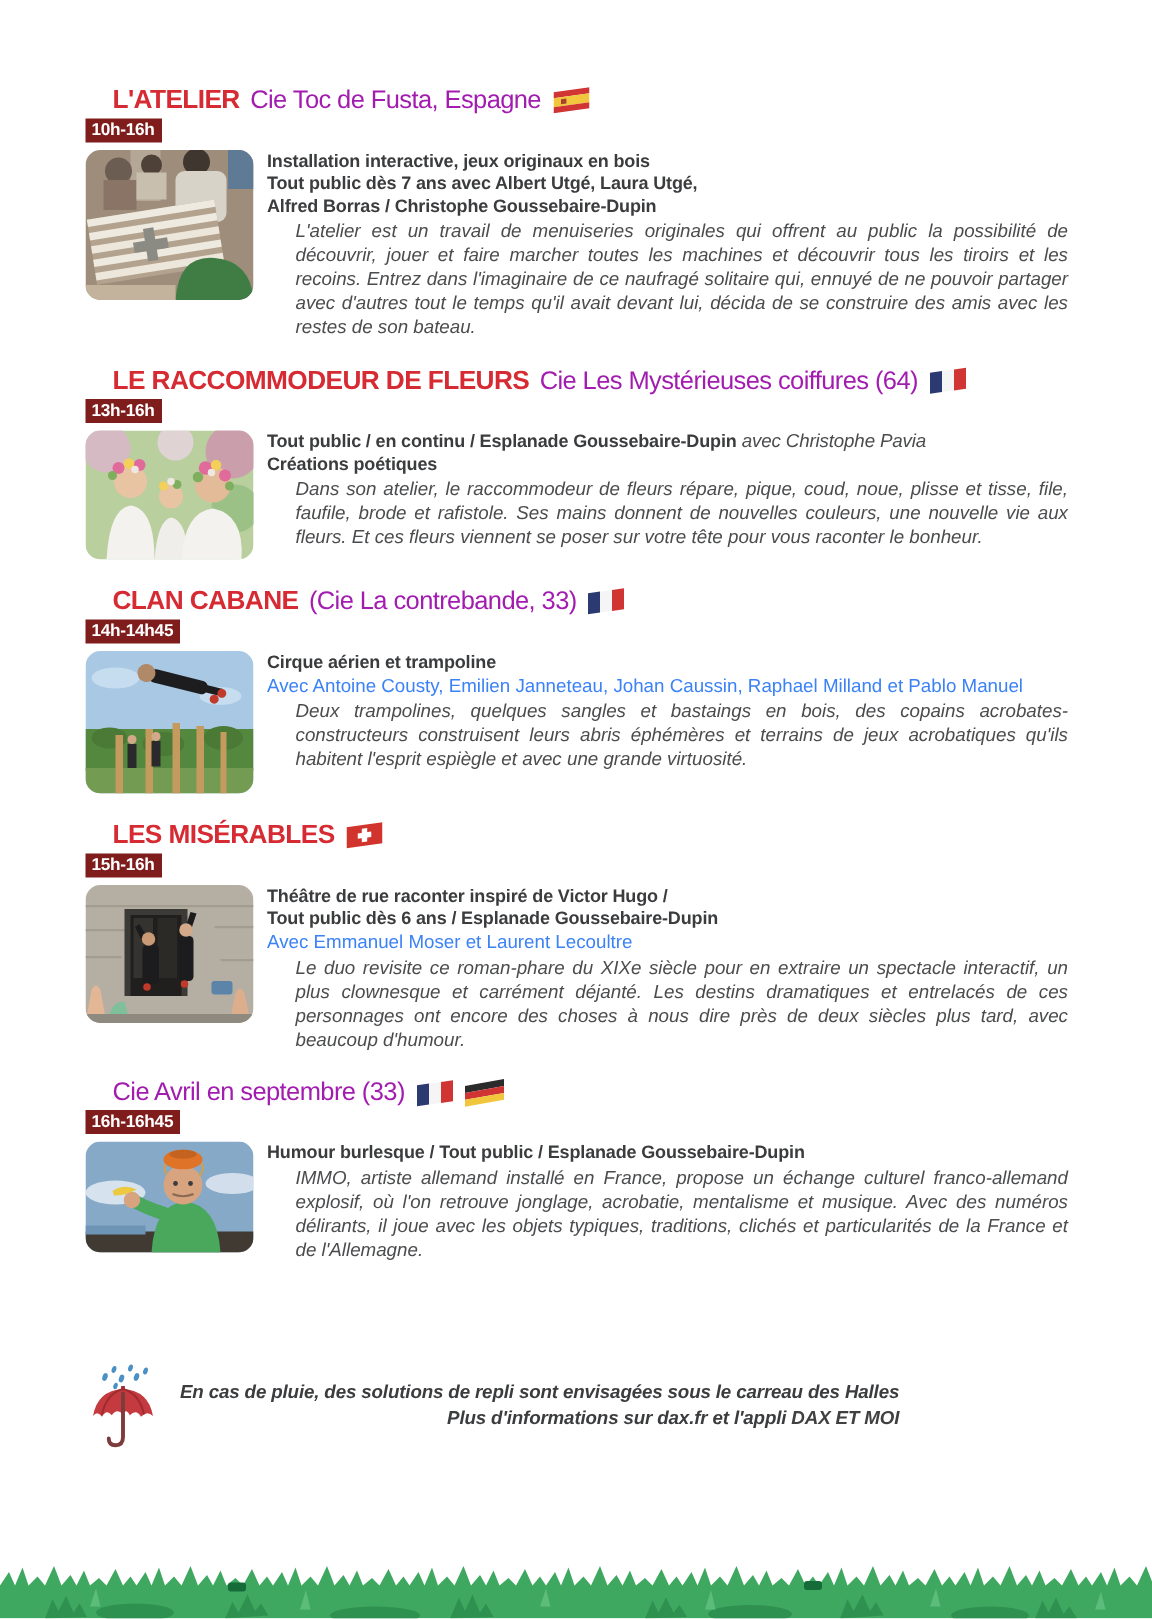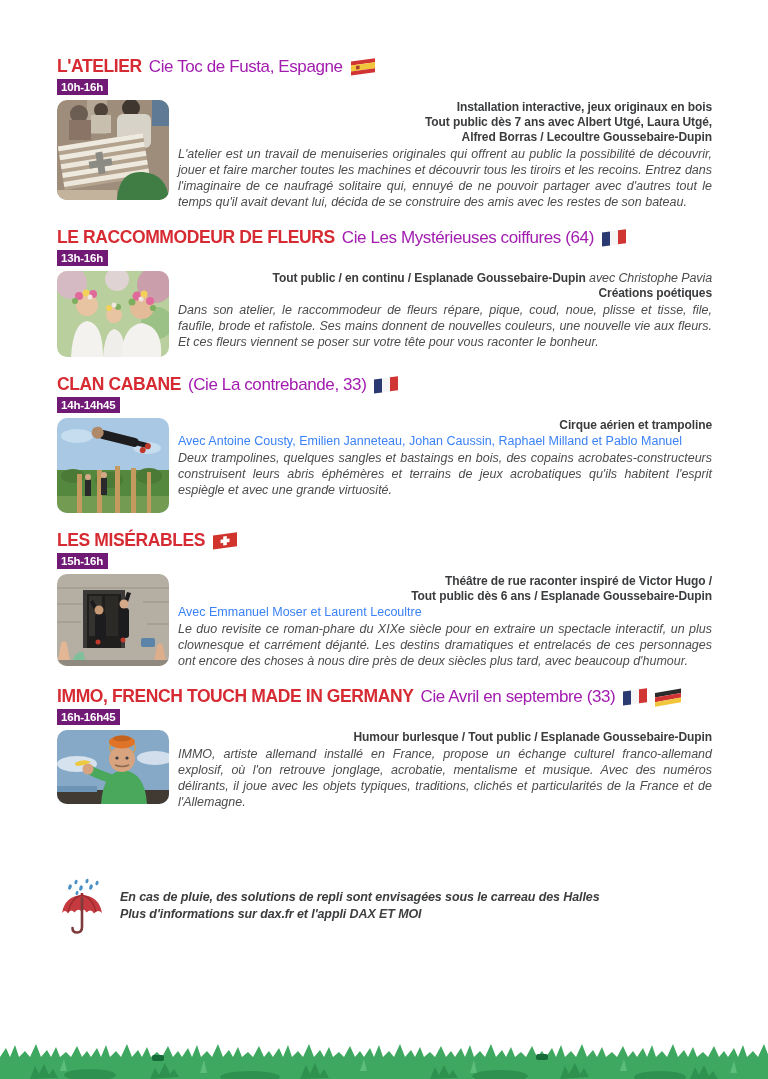--- a/index.html
+++ b/index.html
@@ -2,35 +2,35 @@
 <html><head>
 <meta charset="utf-8">
 <style>
   html,body { margin:0; padding:0; }
   body {
     width:768px; height:1079px; background:#ffffff; overflow:hidden;
     font-family:"Liberation Sans", sans-serif; position:relative;
   }
   .content { padding:56px 56px 0 57px; }
   .event { margin-bottom:17px; }
-  .title-row { display:flex; align-items:center; gap:7px; }
+  .title-row { display:flex; align-items:center; gap:7px;margin-left:18px; }
   .event-title { color:#d62b33; font-weight:bold; font-size:17.5px; letter-spacing:-0.4px; white-space:nowrap; }
   .event-company { color:#a21caf; font-size:17px; letter-spacing:-0.4px; white-space:nowrap; }
   .flag { display:inline-flex; margin-left:1px; }
-  .time-badge { display:inline-block; background:#701a75; color:#fff; font-weight:bold;
+  .time-badge { display:inline-block; background:#7f1d1d; color:#fff; font-weight:bold;
     font-size:11.5px; padding:2px 5px 2px 4px; margin-top:2px; letter-spacing:-0.2px; }
   .event-body { display:flex; gap:9px; margin-top:5px; }
   .photo { flex-shrink:0; border-radius:10px; overflow:hidden; display:block; }
   .event-text { flex:1; min-width:0; }
-  .bold-line { font-weight:bold; font-size:12px; line-height:15px; color:#3b3c3e; letter-spacing:-0.1px;text-align:right; }
+  .bold-line { font-weight:bold; font-size:12px; line-height:15px; color:#3b3c3e; letter-spacing:-0.1px; }
   .italic-suffix { font-weight:normal; font-style:italic; color:#4b4c4e; font-size:12.5px; }
   .avec-line { font-size:12.5px; line-height:16px; color:#3b82f6; }
-  .desc { font-style:italic; font-size:12.5px; line-height:16px; color:#4b4c4e; text-align:justify; margin-top:1px; }
+  .desc { font-style:italic; font-size:12.5px; line-height:16px; color:#4b4c4e; text-align:justify; margin-top:1px;margin-left:19px; }
   .footer { display:flex; gap:13px; margin-top:68px; align-items:flex-start; }
-  .footer-text { font-weight:bold; font-style:italic; font-size:12.5px; line-height:17px; color:#3b3c3e; margin-top:11px; letter-spacing:-0.1px; }
+  .footer-text { font-weight:bold; font-style:italic; font-size:12.5px; line-height:17px; color:#3b3c3e; margin-top:11px; letter-spacing:-0.1px;text-align:right; }
   .highlight-red { color:#404040; }
   .grass { position:absolute; left:0; bottom:0; width:768px; height:48px; display:block; }
 </style>
 </head>
 <body>
 
 <div class="content">
 
   <section class="event">
     <div class="title-row">
@@ -68,21 +68,21 @@
           <rect x="4" y="74" width="86" height="5" fill="#ece6db"></rect>
           <rect x="40" y="50" width="7" height="22" fill="#8b8b84"></rect>
             <rect x="32" y="58" width="23" height="7" fill="#8b8b84"></rect>
         </g>
         <path d="M60,100 Q62,70 86,72 Q110,74 112,100 Z" fill="#3f7d44"></path>
         <rect x="0" y="90" width="60" height="10" fill="#c3b29c"></rect>
       </svg>
       <div class="event-text">
         <div class="bold-line">Installation interactive,  jeux originaux en bois</div>
         <div class="bold-line">Tout public dès 7 ans avec Albert Utgé, Laura Utgé,</div>
-        <div class="bold-line">Alfred Borras /  Lecoultre Goussebaire-Dupin</div>
+        <div class="bold-line">Alfred Borras /  Christophe Goussebaire-Dupin</div>
         <div class="desc">L'atelier est un travail de menuiseries originales qui offrent au public la possibilité de découvrir, jouer et faire marcher toutes les machines et découvrir tous les tiroirs et les recoins. Entrez dans l'imaginaire de ce naufragé solitaire qui, ennuyé de ne pouvoir partager avec d'autres tout le temps qu'il avait devant lui, décida de se construire des amis avec les restes de son bateau.</div>
       </div>
     </div>
   </section>
 
   <section class="event">
     <div class="title-row">
       <span class="event-title">LE RACCOMMODEUR DE FLEURS</span>
       <span class="event-company">Cie Les Mystérieuses coiffures (64)</span>
       <span class="flag">
@@ -244,21 +244,20 @@
         <div class="bold-line">Théâtre de rue raconter inspiré de Victor Hugo /</div>
         <div class="bold-line">Tout public dès 6 ans / Esplanade Goussebaire-Dupin</div>
         <div class="avec-line">Avec Emmanuel Moser et Laurent Lecoultre</div>
         <div class="desc">Le duo revisite ce roman-phare du XIXe siècle pour en extraire un spectacle interactif, un plus clownesque et carrément déjanté.  Les destins dramatiques et entrelacés de ces personnages ont encore des choses à nous dire près de deux siècles plus tard, avec beaucoup d'humour.</div>
       </div>
     </div>
   </section>
 
   <section class="event">
     <div class="title-row">
-      <span class="event-title">IMMO, FRENCH TOUCH MADE IN GERMANY</span>
       <span class="event-company">Cie Avril en septembre (33)</span>
       <span class="flag">
         <svg width="24" height="19" viewBox="0 0 24 19">
             <g transform="skewY(-8) translate(0,4.5)">
           <rect width="8" height="14" fill="#2c3a72"></rect>
               <rect x="8" width="8" height="14" fill="#f5f5f5"></rect>
           <rect x="16" width="8" height="14" fill="#d03433"></rect>
         </g>
           </svg>
       </span>

